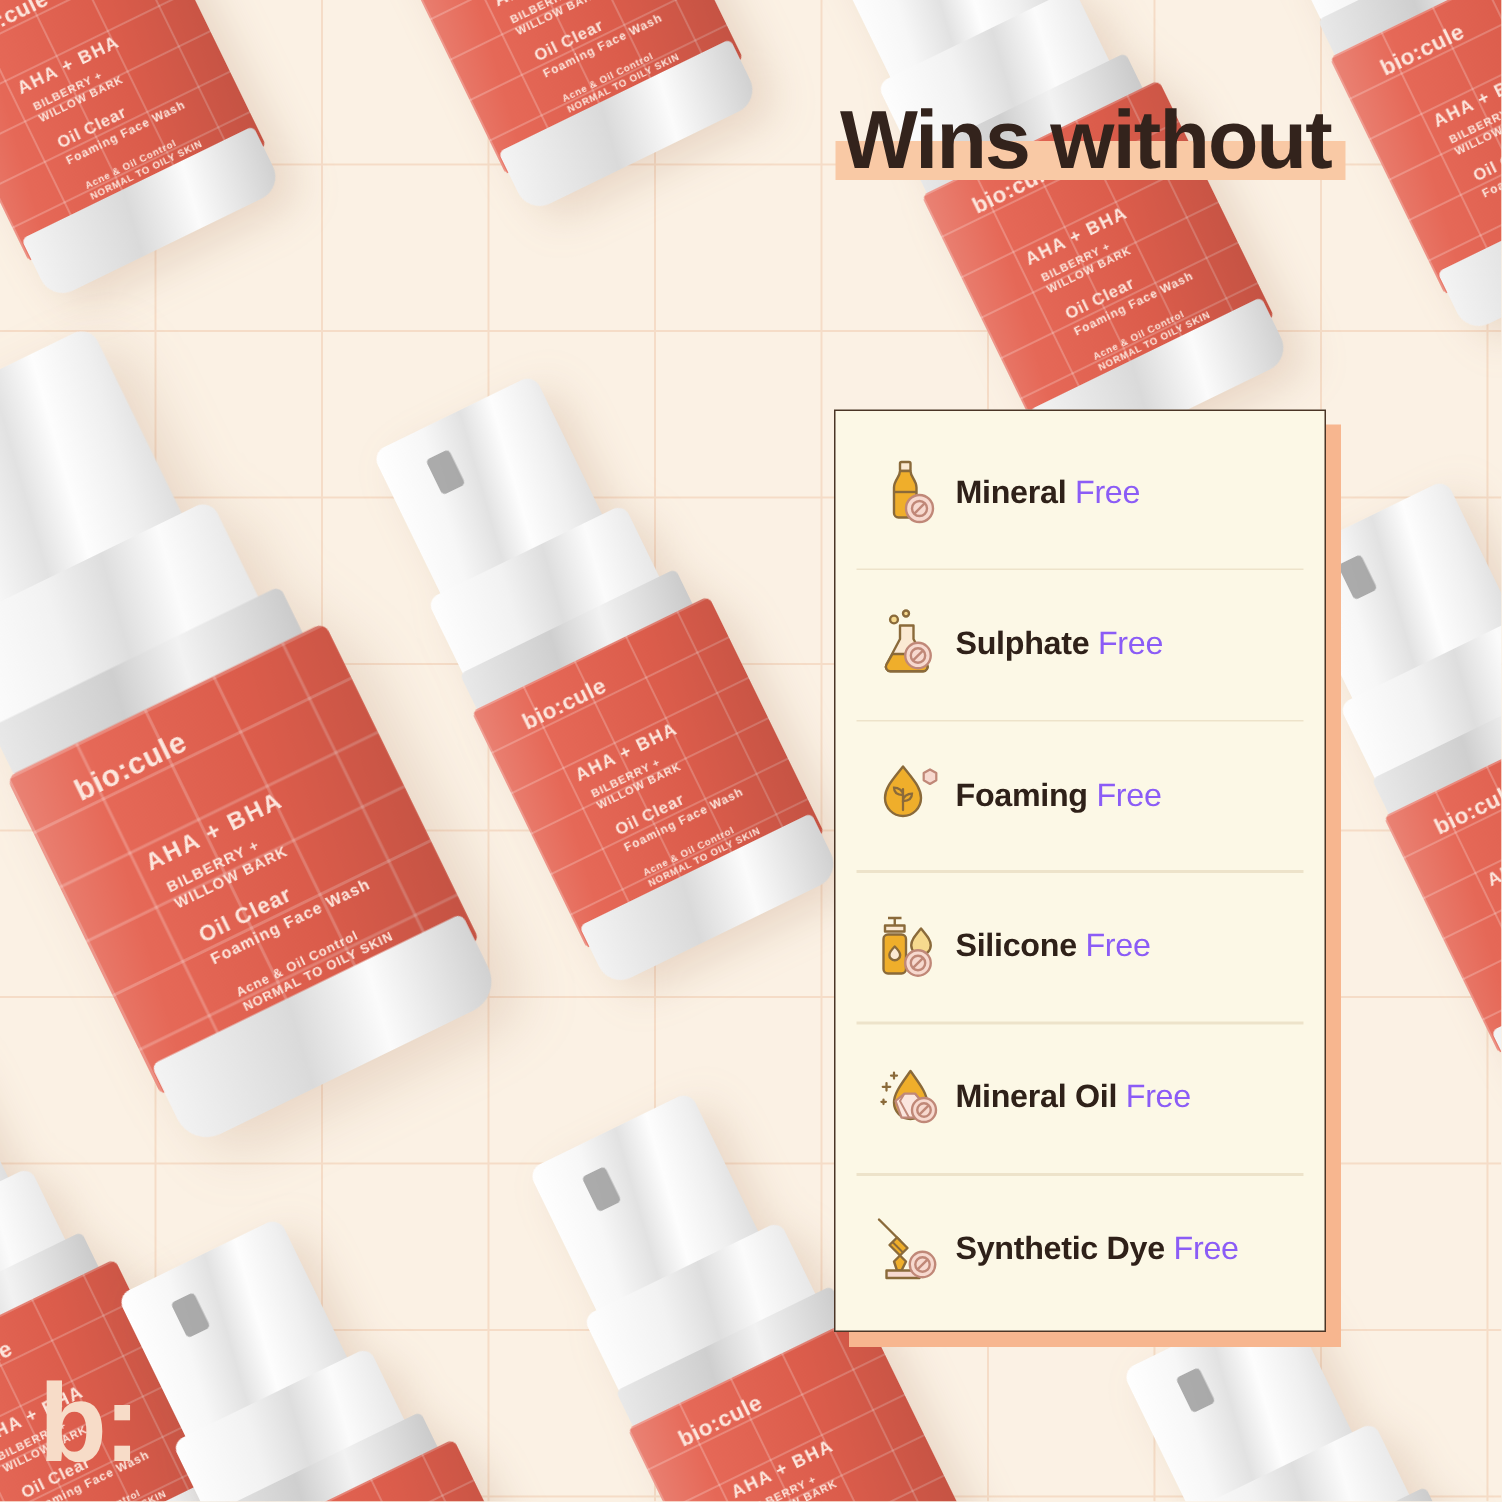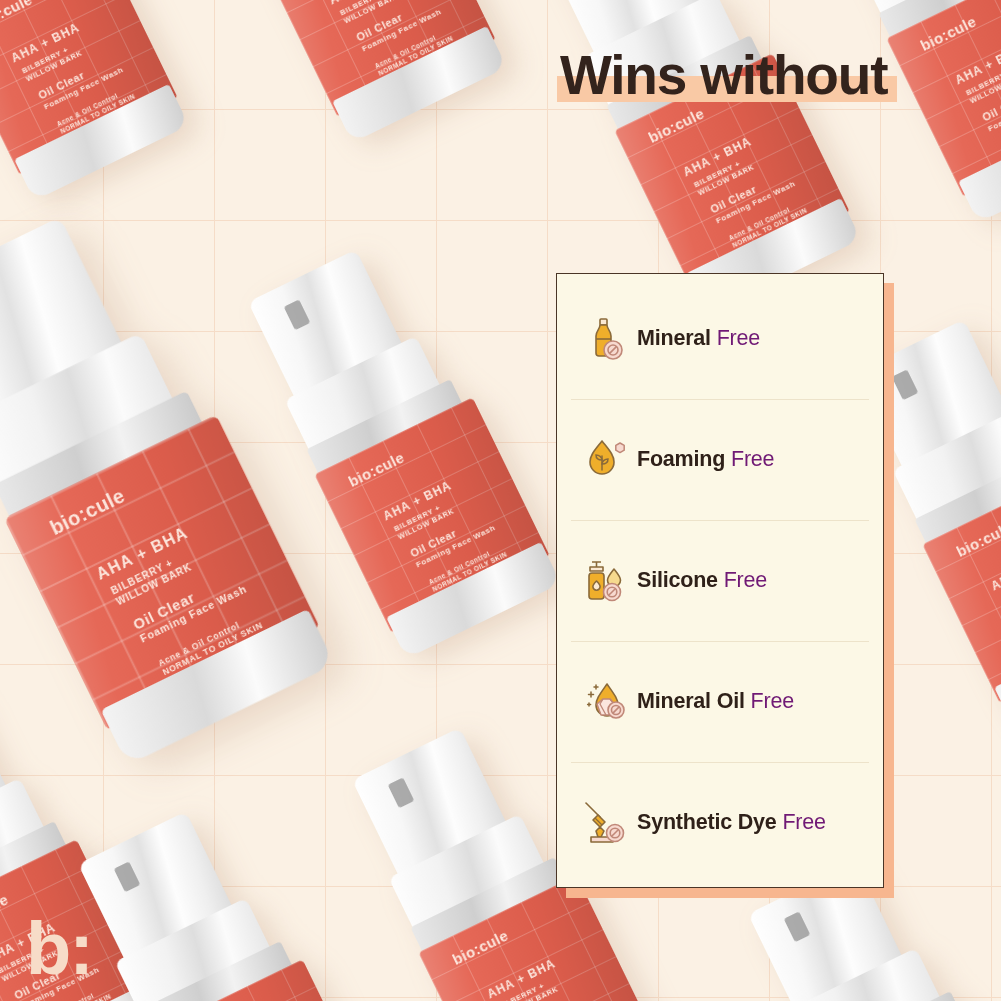--- a/index.html
+++ b/index.html
@@ -80,21 +80,21 @@
   }
   .b-txt{position:absolute;color:#FCE6DD;letter-spacing:.5px;z-index:3;}
   .b-brand{left:28px;top:14px;font-size:15px;font-weight:700;letter-spacing:.3px;}
   .b-aha{left:44px;top:62px;font-size:12px;font-weight:700;letter-spacing:1px;}
   .b-ing{left:48px;top:80px;font-size:7.5px;font-weight:700;line-height:9px;letter-spacing:.6px;}
   .b-prod{left:52px;top:108px;font-size:11px;font-weight:700;}
   .b-sub{left:52px;top:122px;font-size:8px;font-weight:600;letter-spacing:.6px;}
   .b-fine{left:56px;top:144px;font-size:6.5px;font-weight:700;line-height:8px;letter-spacing:.5px;}
 
   
-  .headline{position:absolute;left:560px;top:44px;width:420px;}
+  .headline{position:absolute;left:560px;top:62px;width:420px;}
   .hl-row{position:relative;display:inline-block;}
   .hl-band{
     position:absolute;left:-3px;right:-10px;bottom:4px;height:26px;
     background:#F9C9A5;z-index:0;
   }
   .hl1{
     position:relative;z-index:1;
     font-size:55px;font-weight:700;color:#33231C;
     letter-spacing:-1.2px;line-height:62px;white-space:nowrap;
   }
@@ -127,21 +127,21 @@
     position:relative;
   }
   .row + .row::before{
     content:"";position:absolute;left:14px;right:14px;top:0;
     height:1.4px;background:#EDE3CA;
   }
   .ic{width:62px;flex:0 0 62px;display:flex;align-items:center;justify-content:center;}
   .ic svg{width:52px;height:52px;display:block;}
   .lbl{font-size:21.5px;color:#2F2119;white-space:nowrap;letter-spacing:-.2px;}
   .lbl b{font-weight:700;}
-  .lbl span{font-weight:400;color:#701a75;}
+  .lbl span{font-weight:400;color:#8b5cf6;}
 
   
   .wm{
     position:absolute;left:26px;top:912px;
     font-size:74px;font-weight:700;color:#F7DCC8;
     letter-spacing:-2px;line-height:74px;
     user-select:none;
   }
 </style>
 </head>
@@ -354,20 +354,36 @@
               <path d="M16 26h15" stroke="#8A6A3A"></path>
             </g>
             <circle cx="33" cy="37" r="9" fill="#F7D9CF" stroke="#C08878" stroke-width="1.6"></circle>
             <circle cx="33" cy="37" r="5" fill="none" stroke="#C08878" stroke-width="1.6"></circle>
             <path d="M29.6 40.4l6.8-6.8" stroke="#C08878" stroke-width="1.6"></path>
           </svg>
         </div>
         <div class="lbl"><b>Mineral</b> <span>Free</span></div>
       </div>
 
+      <div class="row">
+        <div class="ic">
+          <svg viewBox="0 0 52 52">
+            <g fill="none" stroke="#8A6A3A" stroke-width="1.6" stroke-linejoin="round">
+              <circle cx="16" cy="10" r="2.6" fill="#F6D98E"></circle>
+              <circle cx="24" cy="6" r="2" fill="#F6D98E"></circle>
+              <path d="M20 14h9v9l9 17a3 3 0 01-2.6 4.5H13.6A3 3 0 0111 40l9-17z" fill="#FBE9D2"></path>
+              <path d="M15 33h19l4 7a3 3 0 01-2.6 4.5H13.6A3 3 0 0111 40z" fill="#EFAE2B"></path>
+            </g>
+            <circle cx="32" cy="34" r="8.5" fill="#F7D9CF" stroke="#C08878" stroke-width="1.6"></circle>
+            <circle cx="32" cy="34" r="4.8" fill="none" stroke="#C08878" stroke-width="1.6"></circle>
+            <path d="M28.7 37.3l6.6-6.6" stroke="#C08878" stroke-width="1.6"></path>
+          </svg>
+        </div>
+        <div class="lbl"><b>Sulphate</b> <span>Free</span></div>
+      </div>
 
       <div class="row">
         <div class="ic">
           <svg viewBox="0 0 52 52">
             <path d="M22 7c7 9 12 14 12 21a12 12 0 11-24 0c0-7 5-12 12-21z" fill="#EFAE2B" stroke="#8A6A3A" stroke-width="1.6" stroke-linejoin="round"></path>
             <g fill="none" stroke="#8A6A3A" stroke-width="1.5" stroke-linecap="round">
               <path d="M22 36V22"></path>
               <path d="M22 26c-4 0-6-2-6-5 3 0 6 2 6 5z"></path>
               <path d="M22 30c4 0 6-2 6-5-3 0-6 2-6 5z"></path>
             </g>

